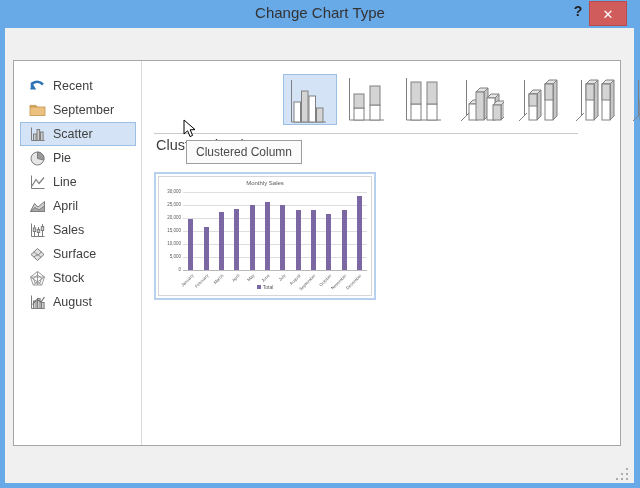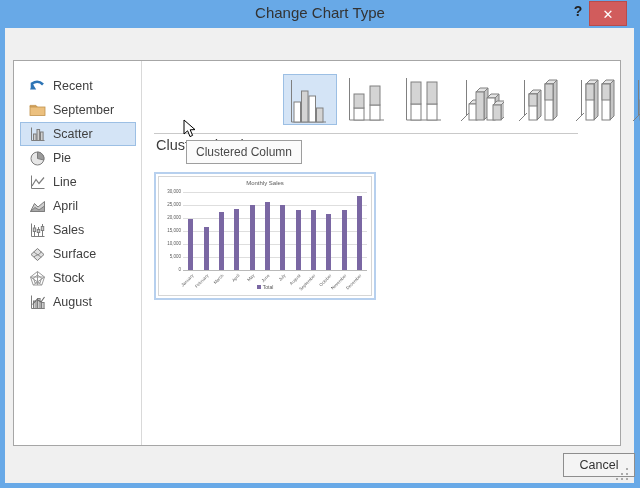--- a/index.html
+++ b/index.html
@@ -303,21 +303,20 @@
               <div class="xlab" style="left: 139.7px; top: 96px;">October</div>
               <div class="bar" style="left: 182.5px; top: 33.2px; height: 59.8px;"></div>
               <div class="xlab" style="left: 155px; top: 96px;">November</div>
               <div class="bar" style="left: 197.8px; top: 18.9px; height: 74.1px;"></div>
               <div class="xlab" style="left: 170.3px; top: 96px;">December</div>
             </div>
         </div>
       </div>
     </div>
 
-    <div class="footer-btn cancel">Cancel</div>
     <div class="grip">
       <svg width="14" height="13" viewBox="0 0 14 13">
         <g fill="#ababab">
           <rect x="10" y="0" width="2" height="2"></rect>
             <rect x="10" y="5" width="2" height="2"></rect>
           <rect x="5" y="5" width="2" height="2"></rect>
             <rect x="10" y="10" width="2" height="2"></rect>
           <rect x="5" y="10" width="2" height="2"></rect>
             <rect x="0" y="10" width="2" height="2"></rect>
         </g>

